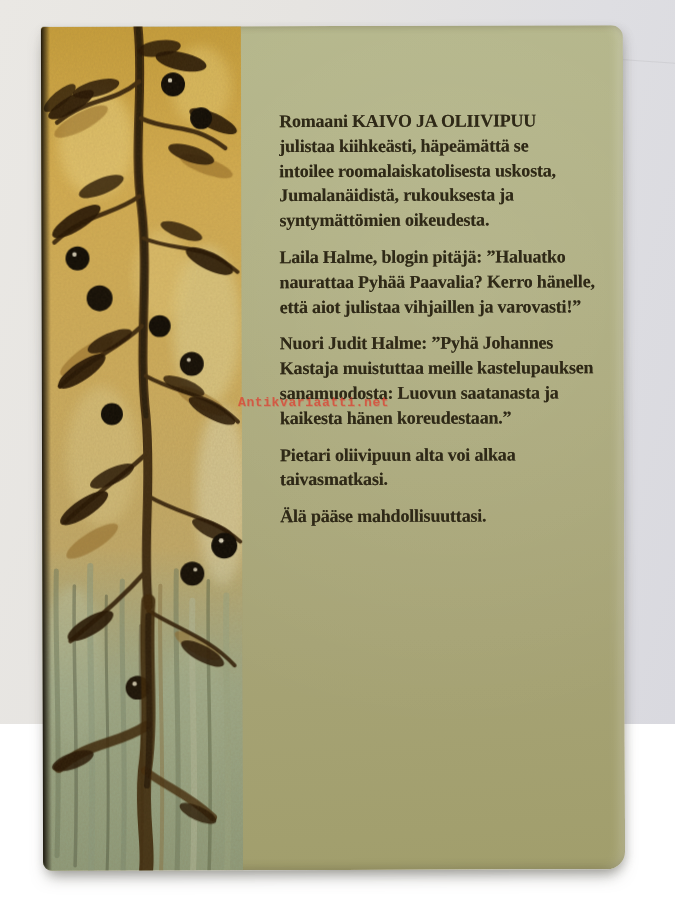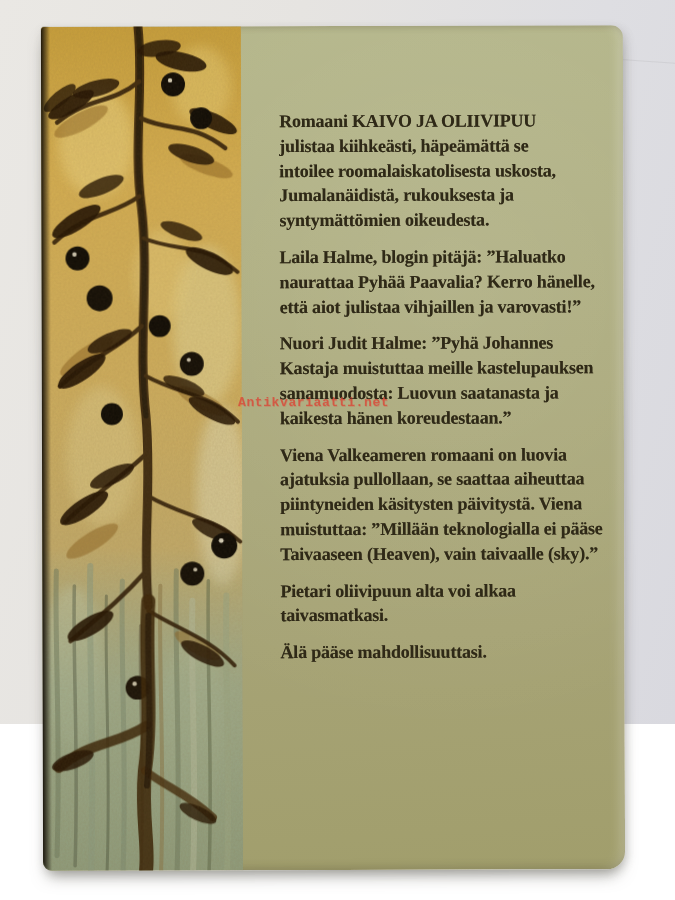--- a/index.html
+++ b/index.html
@@ -233,25 +233,20 @@
 intoilee roomalaiskatolisesta uskosta,
 Jumalanäidistä, rukouksesta ja
 syntymättömien oikeudesta.</p>
       <p>Laila Halme, blogin pitäjä: ”Haluatko
 naurattaa Pyhää Paavalia? Kerro hänelle,
 että aiot julistaa vihjaillen ja varovasti!”</p>
       <p>Nuori Judit Halme: ”Pyhä Johannes
 Kastaja muistuttaa meille kastelupauksen
 sanamuodosta: Luovun saatanasta ja
 kaikesta hänen koreudestaan.”</p>
-      <p>Viena Valkeameren romaani on luovia
-ajatuksia pullollaan, se saattaa aiheuttaa
-piintyneiden käsitysten päivitystä. Viena
-muistuttaa: ”Millään teknologialla ei pääse
-Taivaaseen (Heaven), vain taivaalle (sky).”</p>
       <p>Pietari oliivipuun alta voi alkaa
 taivasmatkasi.</p>
       <p>Älä pääse mahdollisuuttasi.</p>
     </div>
 
   </div>
 
   <div class="watermark">Antikvariaatti.net</div>
 
 </div>

